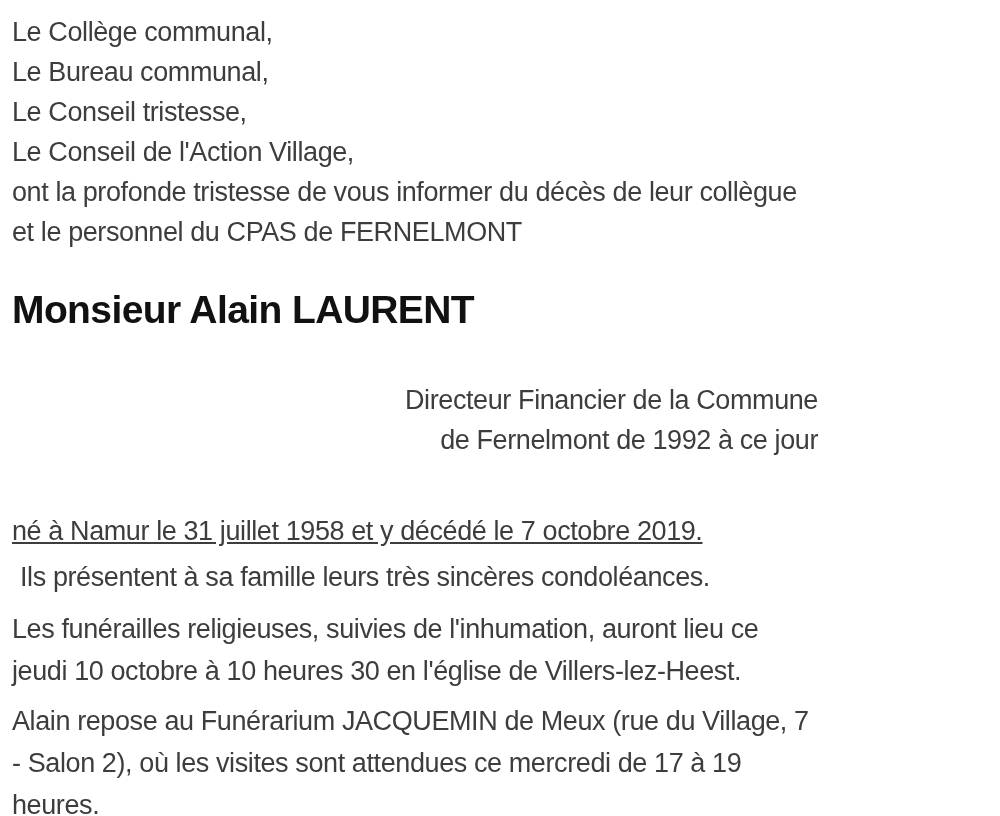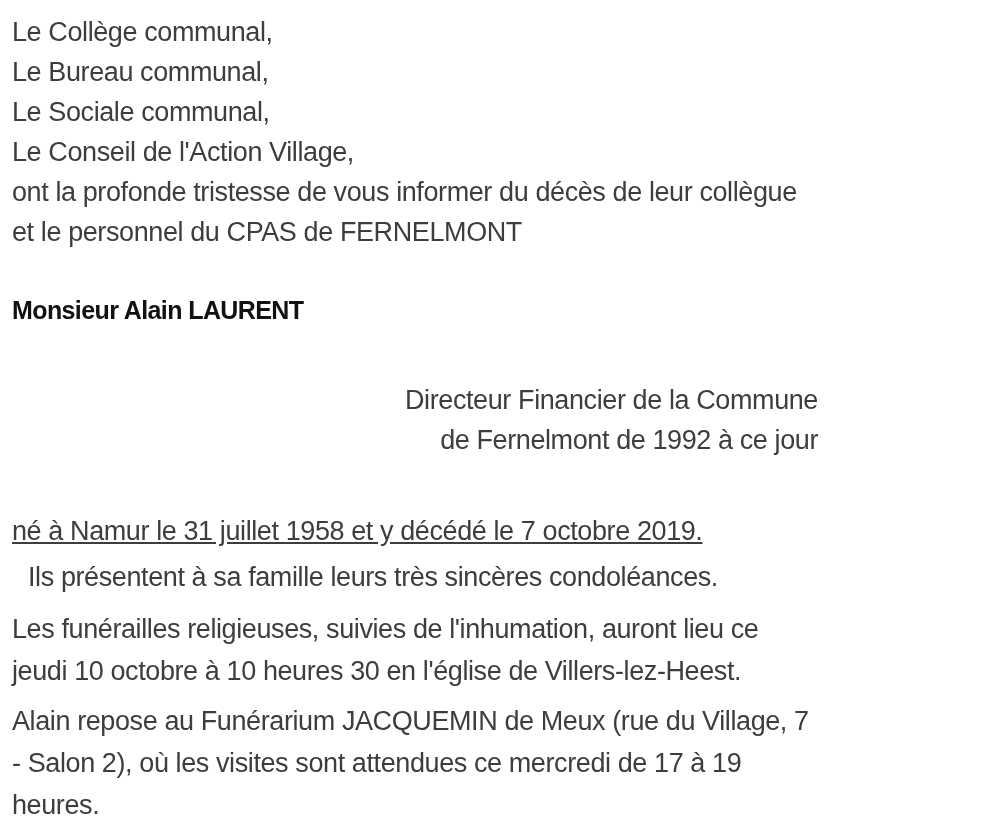--- a/index.html
+++ b/index.html
@@ -17,62 +17,62 @@
     color: #3d3d3d;
     font-size: 27px;
     letter-spacing: -0.4px;
     background: #ffffff;
   }
   .intro p {
     margin: 0;
     line-height: 40px;
   }
   h1.deceased-name {
-    font-size: 25px;
+    font-size: 39px;
     line-height: 44px;
     color: #111111;
     font-weight: 700;
     letter-spacing: -0.6px;
     margin: 36px 0 0 0;
   }
   .role {
     margin-top: 48px;
   }
   .role p {
     margin: 0;
     line-height: 40px;
     text-align: right;
   }
   p.birth-death {
     margin: 50px 0 0 0;
     line-height: 42px;
     text-decoration: underline;
   }
   p.condolences {
-    margin: 4px 0 0 16px;
+    margin: 4px 0 0 8px;
     line-height: 42px;
   }
   p.funeral {
     margin: 10px 0 0 0;
     line-height: 42px;
   }
   p.visitation {
     margin: 8px 0 0 0;
     line-height: 42px;
   }
 </style>
 </head>
 <body>
 
 <div class="page">
 
   <div class="intro">
     <p>Le Collège communal,</p>
     <p>Le Bureau communal,</p>
-    <p>Le Sociale communal,</p>
+    <p>Le Conseil tristesse,</p>
     <p>Le Conseil de l'Action Village,</p>
     <p>ont la profonde tristesse de vous informer du décès de leur collègue</p>
     <p>et le personnel du CPAS de FERNELMONT</p>
   </div>
 
   <h1 class="deceased-name">Monsieur Alain LAURENT</h1>
 
   <div class="role">
     <p>Directeur Financier de la Commune</p>
     <p>de Fernelmont de 1992 à ce jour</p>

